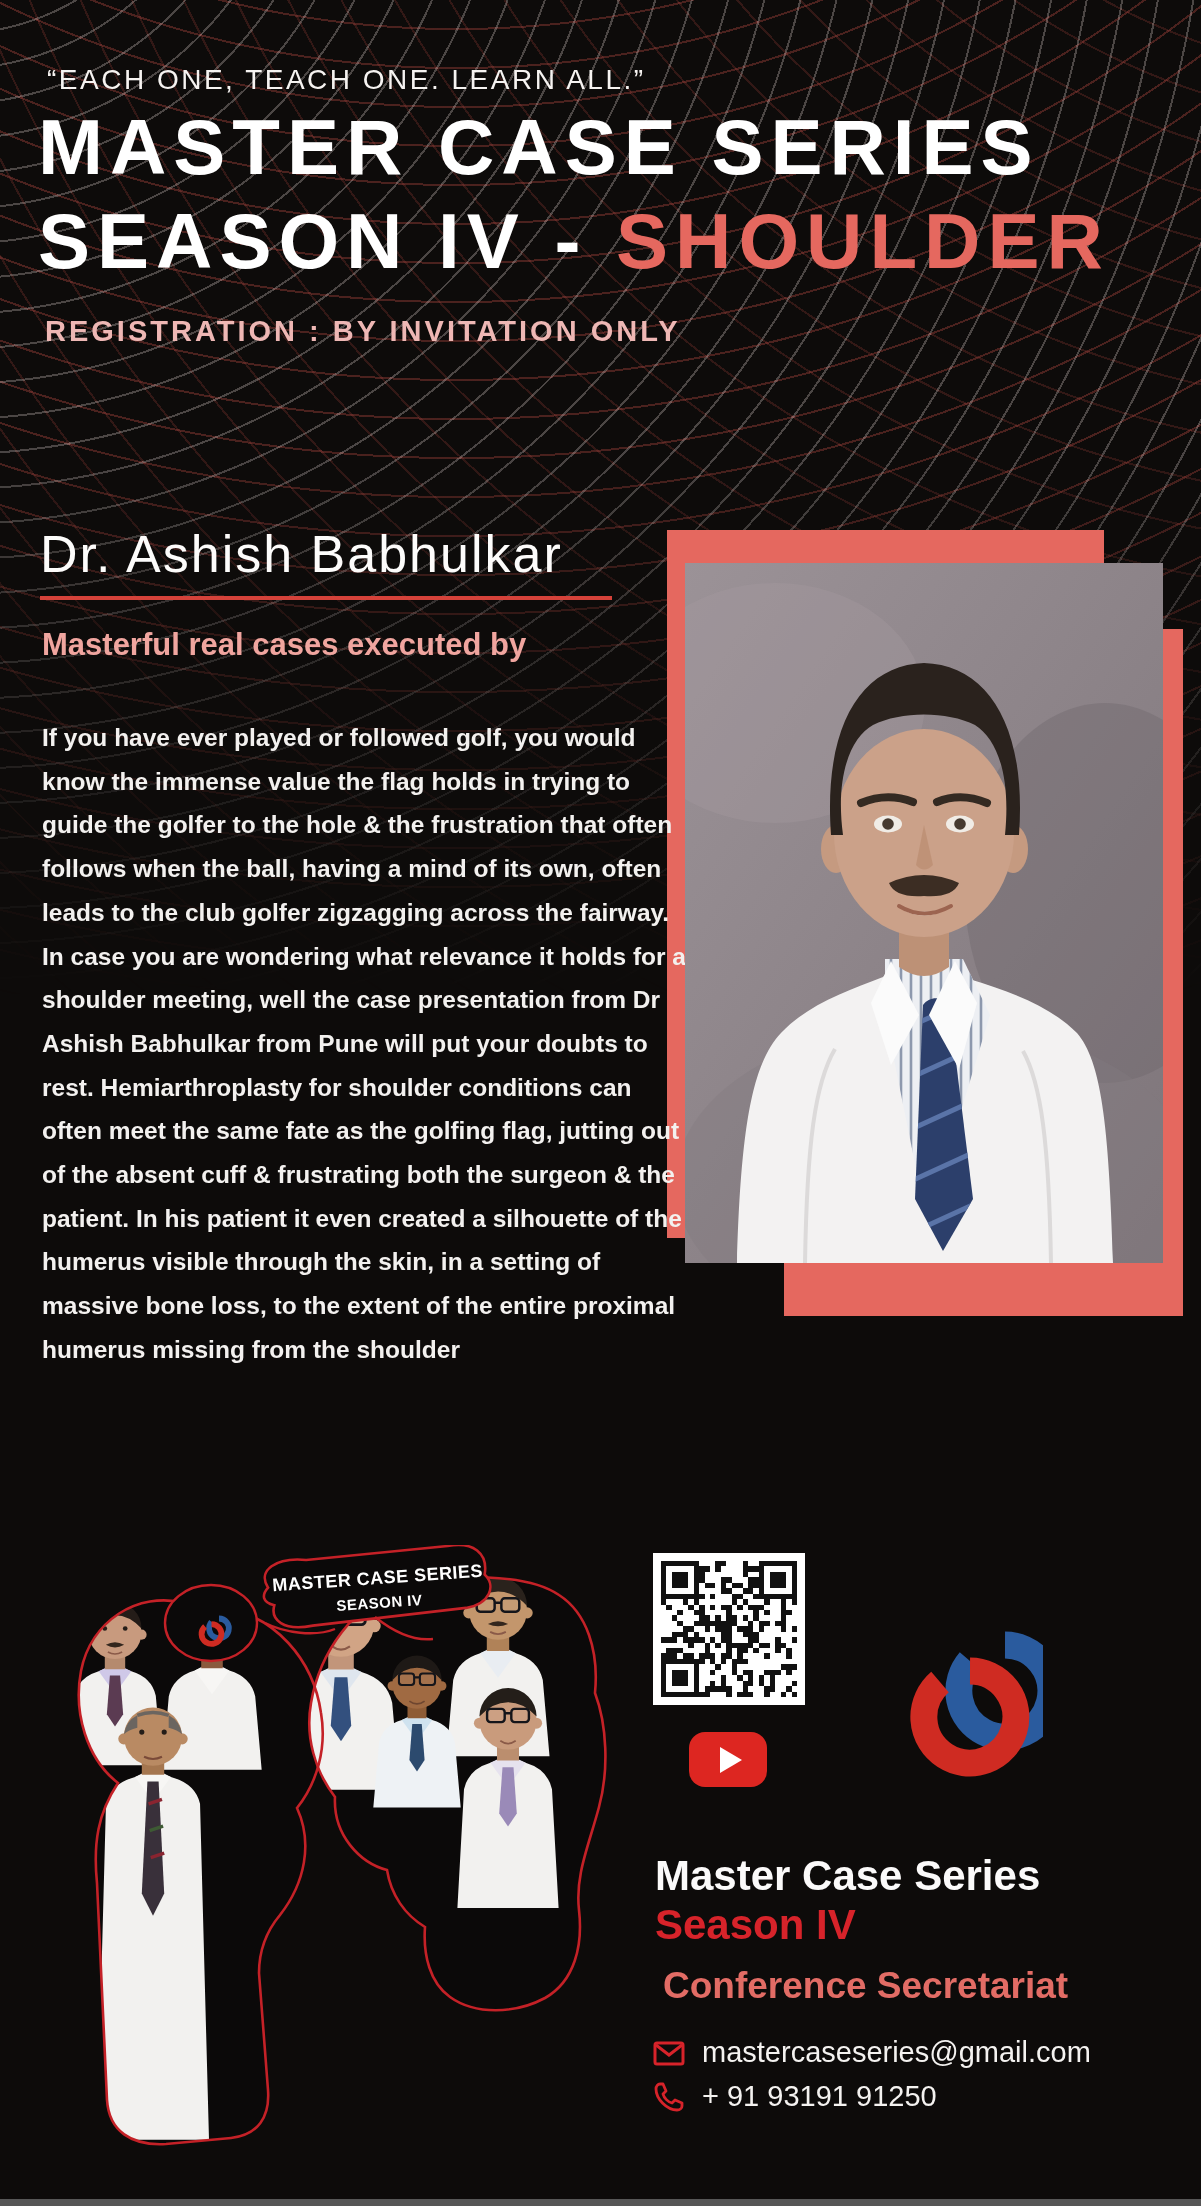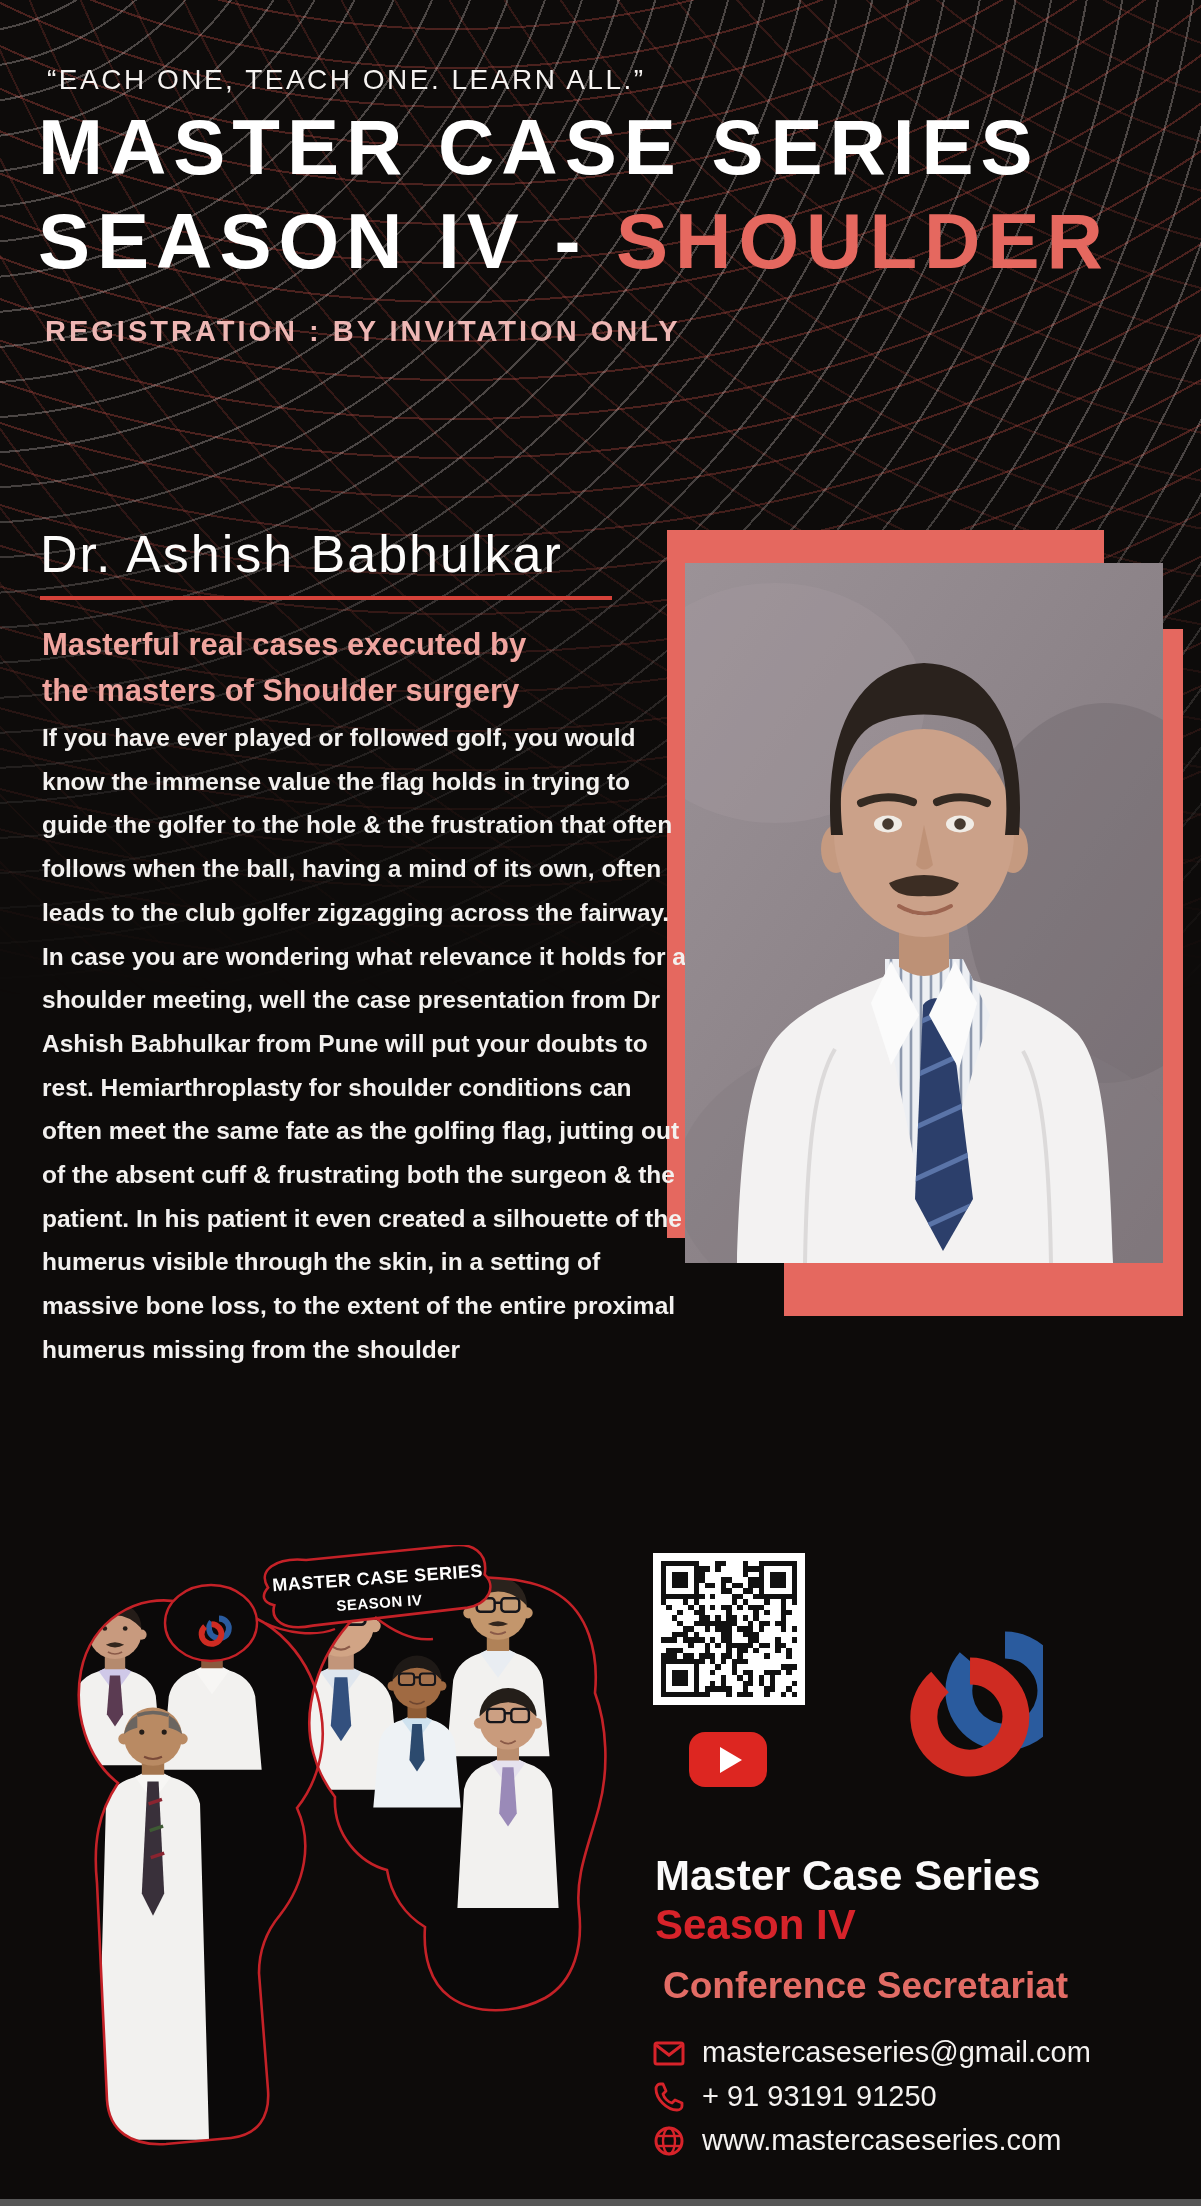--- a/index.html
+++ b/index.html
@@ -83,21 +83,20 @@
   </h1>
 
   <div class="reg">REGISTRATION : BY INVITATION ONLY</div>
 
 
   <div class="speaker-name">Dr. Ashish Babhulkar</div>
   <div class="name-underline"></div>
 
   <div class="tagline">
     <span style="display:block">Masterful real cases executed by</span>
-    <span style="display:block">the masters of Shoulder surgery</span>
   </div>
 
   <p class="bio">If you have ever played or followed golf, you would know the immense value the flag holds in trying to guide the golfer to the hole &amp; the frustration that often follows when the ball, having a mind of its own, often leads to the club golfer zigzagging across the fairway. In case you are wondering what relevance it holds for a shoulder meeting, well the case presentation from Dr Ashish Babhulkar from Pune will put your doubts to rest. Hemiarthroplasty for shoulder conditions can often meet the same fate as the golfing flag, jutting out of the absent cuff &amp; frustrating both the surgeon &amp; the patient. In his patient it even created a silhouette of the humerus visible through the skin, in a setting of massive bone loss, to the extent of the entire proximal humerus missing from the shoulder</p>
 
   <div class="coral-a"></div>
   <div class="coral-b"></div>
 
   <div class="photo">
     <svg width="478" height="700" viewBox="0 0 478 700" xmlns="http://www.w3.org/2000/svg">
       <defs>
@@ -652,27 +651,16 @@
       <span class="contact-label">mastercaseseries@gmail.com</span>
     </div>
     <div class="contact-row">
       <span class="cicon">
         <svg viewBox="0 0 32 32">
             <path d="M 7 3 C 5 3 3 5 3 8 C 3 18 14 29 24 29 C 27 29 29 27 29 25 L 29 22 L 22 19 L 19 22 C 15 21 11 17 10 13 L 13 10 L 10 3 Z" fill="none" stroke="#d7232a" stroke-width="2.8" stroke-linejoin="round"></path>
           </svg>
       </span>
       <span class="contact-label">+ 91 93191 91250</span>
     </div>
-    <div class="contact-row">
-      <span class="cicon">
-        <svg viewBox="0 0 32 32" fill="none" stroke="#d7232a">
-            <circle cx="16" cy="16" r="13" stroke-width="3"></circle>
-            <ellipse cx="16" cy="16" rx="6" ry="13" stroke-width="2.4"></ellipse>
-            <line x1="3" y1="11" x2="29" y2="11" stroke-width="2.4"></line>
-            <line x1="3" y1="21" x2="29" y2="21" stroke-width="2.4"></line>
-          </svg>
-      </span>
-      <span class="contact-label">www.mastercaseseries.com</span>
-    </div>
   </div>
 
   <div class="bottom-strip"></div>
 </div>
 
 </body></html>

